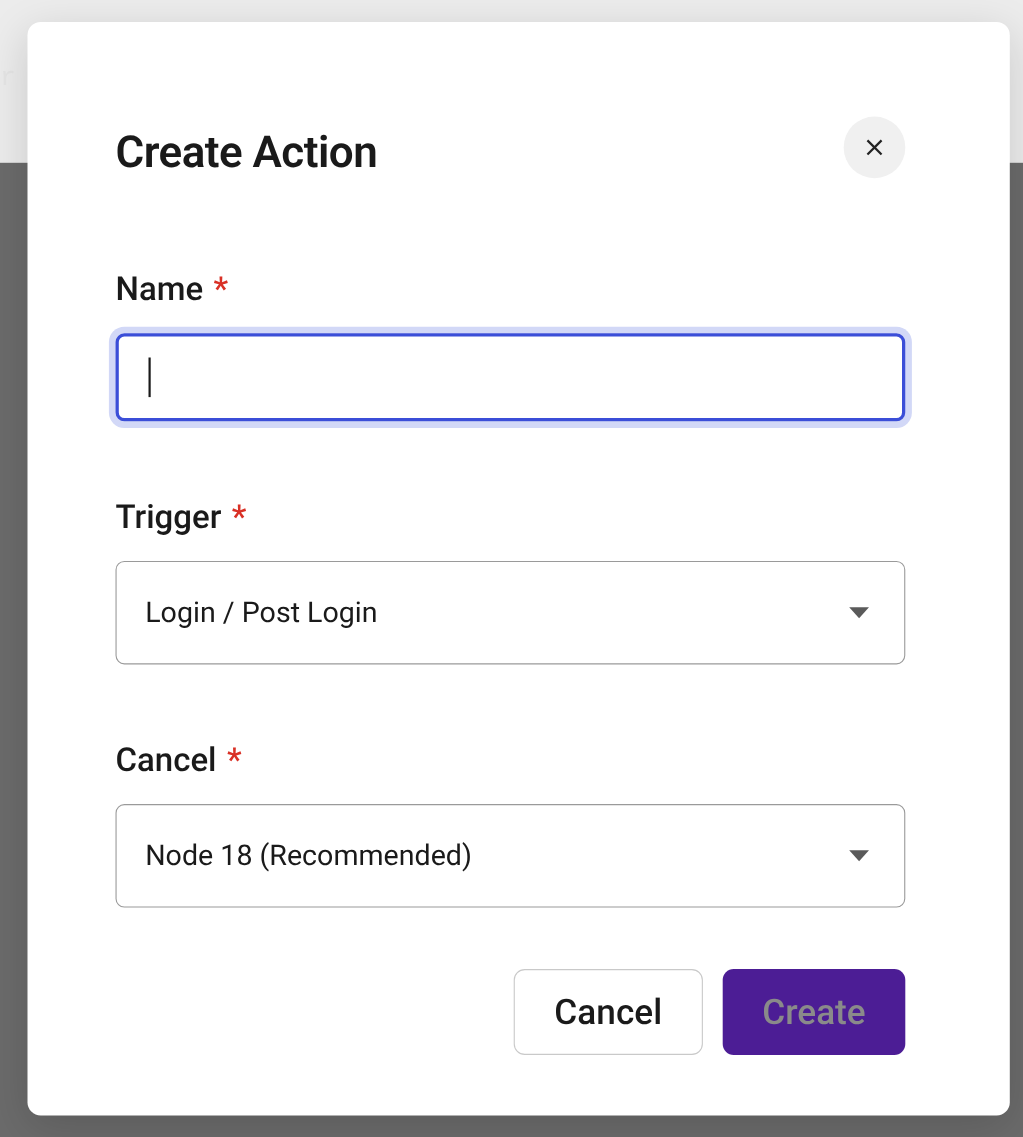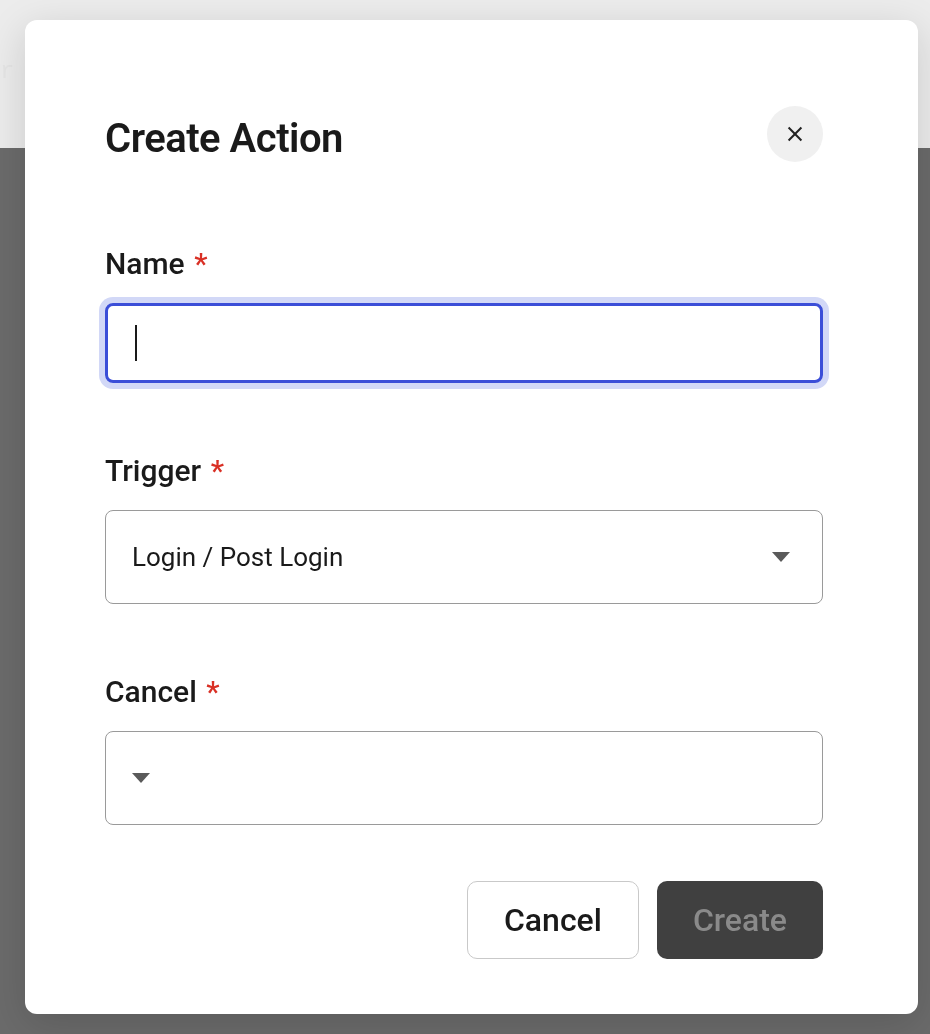--- a/index.html
+++ b/index.html
@@ -137,21 +137,21 @@
       display: flex;
       align-items: center;
       justify-content: center;
     }
     .btn-cancel {
       background: #fff;
       border: 1px solid #c9c9c9;
       color: #1a1a1a;
     }
     .btn-create {
-      background: #404040;
+      background: #4c1d95;
       border: none;
       color: #8a8a8a;
       cursor: not-allowed;
     }
     .bg-text {
       position: absolute;
       top: 58px;
       left: 0;
       font-size: 24px;
       color: #e5e5e5;
@@ -211,20 +211,21 @@
       <span class="select-caret"></span>
     </div>
   </div>
 
   <div class="field-group" style="margin-bottom:0;">
     <label class="field-label">
       <span>Cancel</span>
       <span class="required-asterisk">*</span>
     </label>
     <div class="select-wrapper">
+      <span class="select-value">Node 18 (Recommended)</span>
       <span class="select-caret"></span>
     </div>
   </div>
 
   <div class="modal-footer">
     <button class="btn btn-cancel">Cancel</button>
     <button class="btn btn-create" disabled="">Create</button>
   </div>
 </div>
 

